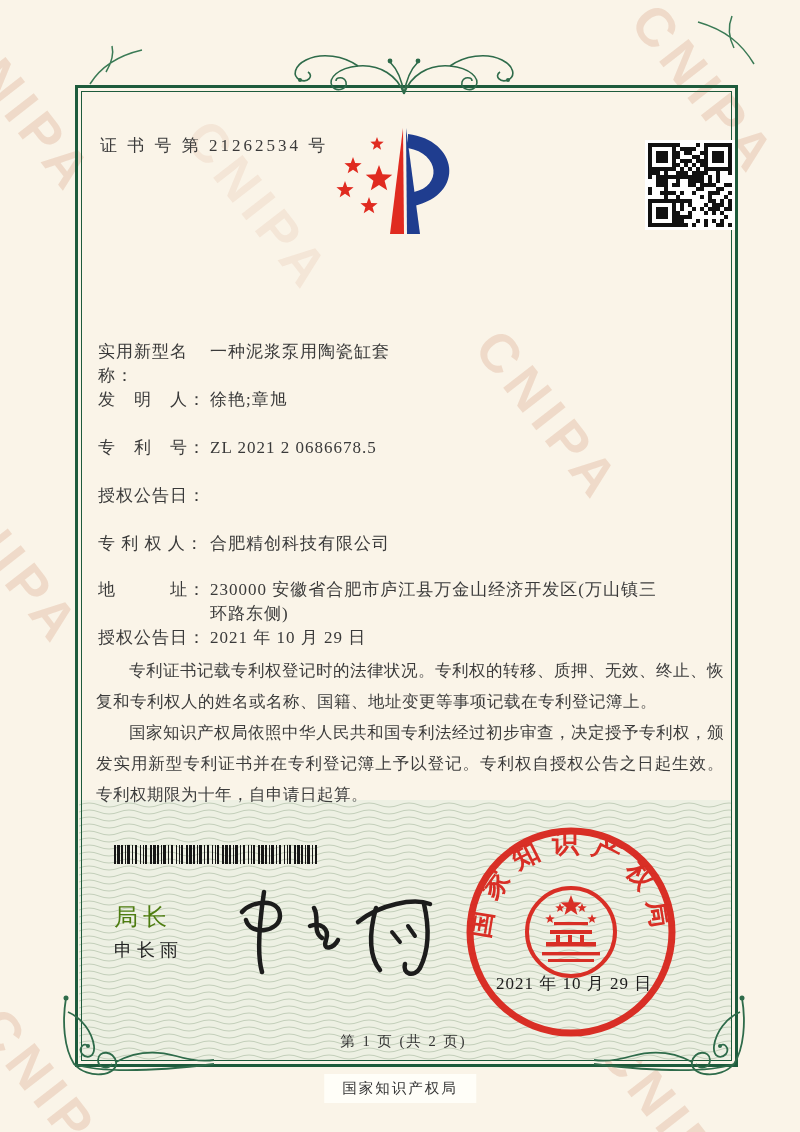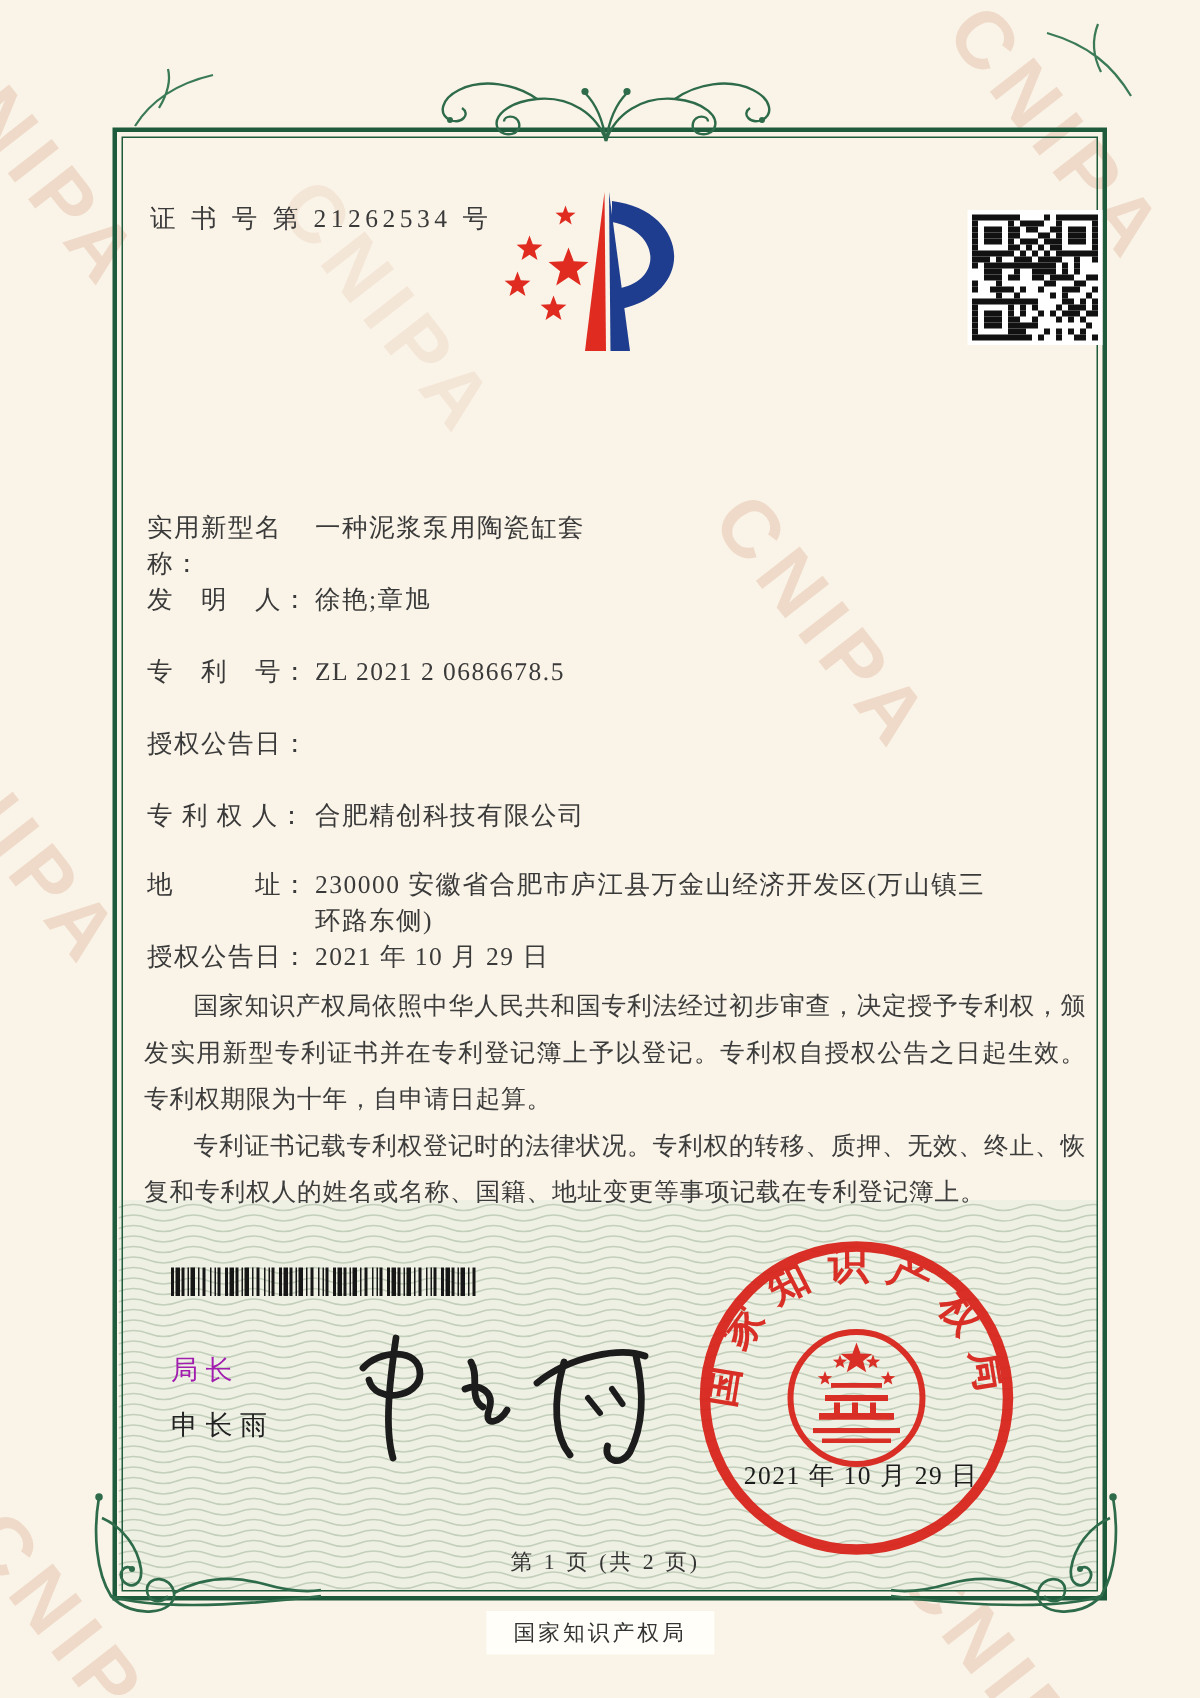--- a/index.html
+++ b/index.html
@@ -34,21 +34,21 @@
   .grant2 .lbl{letter-spacing:1px;margin-right:6px;}
 
   .paras{position:absolute;left:96px;top:655px;width:628px;font-size:16.5px;color:#3c3c3c;
       line-height:31px;letter-spacing:0.5px;}
   .paras p{margin:0;text-indent:2em;text-align:justify;}
 
   .band{position:absolute;left:79px;top:800px;width:653px;height:260px;}
   .barcode{position:absolute;left:114px;top:845px;height:19px;display:flex;align-items:stretch;}
   .barcode span{display:block;height:100%;}
 
-  .director-label{position:absolute;left:114px;top:901px;font-size:18px;color:#a21caf;letter-spacing:5px;}
+  .director-label{position:absolute;left:114px;top:901px;font-size:24px;color:#4d7c0f;letter-spacing:5px;}
   .director-name{position:absolute;left:114px;top:938px;font-size:18px;color:#222;letter-spacing:5px;}
   .signature{position:absolute;left:228px;top:874px;}
 
   .seal{position:absolute;left:458px;top:824px;opacity:0.95;}
   .seal-date{position:absolute;left:468px;top:972px;width:212px;text-align:center;
       font-size:17px;color:#1c1c1c;letter-spacing:1px;z-index:6;}
 
   .page-footer{position:absolute;left:75px;top:1032px;width:657px;text-align:center;
       font-size:14.5px;color:#333;letter-spacing:2px;}
   .cont-note{position:absolute;left:400px;top:1074px;transform:translateX(-50%);
@@ -646,22 +646,22 @@
   <div class="frow addr" style="top:578px">
     <span class="lbl">地　　　址：</span>
     <span class="val">230000 安徽省合肥市庐江县万金山经济开发区(万山镇三环路东侧)</span>
   </div>
   <div class="frow" style="top:626px">
     <span class="lbl">授权公告日：</span>
     <span class="val">2021 年 10 月 29 日</span>
   </div>
 
   <div class="paras">
+    <p>专利证书记载专利权登记时的法律状况。专利权的转移、质押、无效、终止、恢复和专利权人的姓名或名称、国籍、地址变更等事项记载在专利登记簿上。</p>
     <p>国家知识产权局依照中华人民共和国专利法经过初步审查，决定授予专利权，颁发实用新型专利证书并在专利登记簿上予以登记。专利权自授权公告之日起生效。专利权期限为十年，自申请日起算。</p>
-    <p>专利证书记载专利权登记时的法律状况。专利权的转移、质押、无效、终止、恢复和专利权人的姓名或名称、国籍、地址变更等事项记载在专利登记簿上。</p>
   </div>
 
   <div class="barcode" id="barcode">
       <span style="width: 2px; background: rgb(22, 22, 22);"></span>
       <span style="width: 1px; background: transparent;"></span>
       <span style="width: 3px; background: rgb(22, 22, 22);"></span>
       <span style="width: 1px; background: transparent;"></span>
       <span style="width: 2px; background: rgb(22, 22, 22);"></span>
       <span style="width: 2px; background: transparent;"></span>
       <span style="width: 1px; background: rgb(22, 22, 22);"></span>

